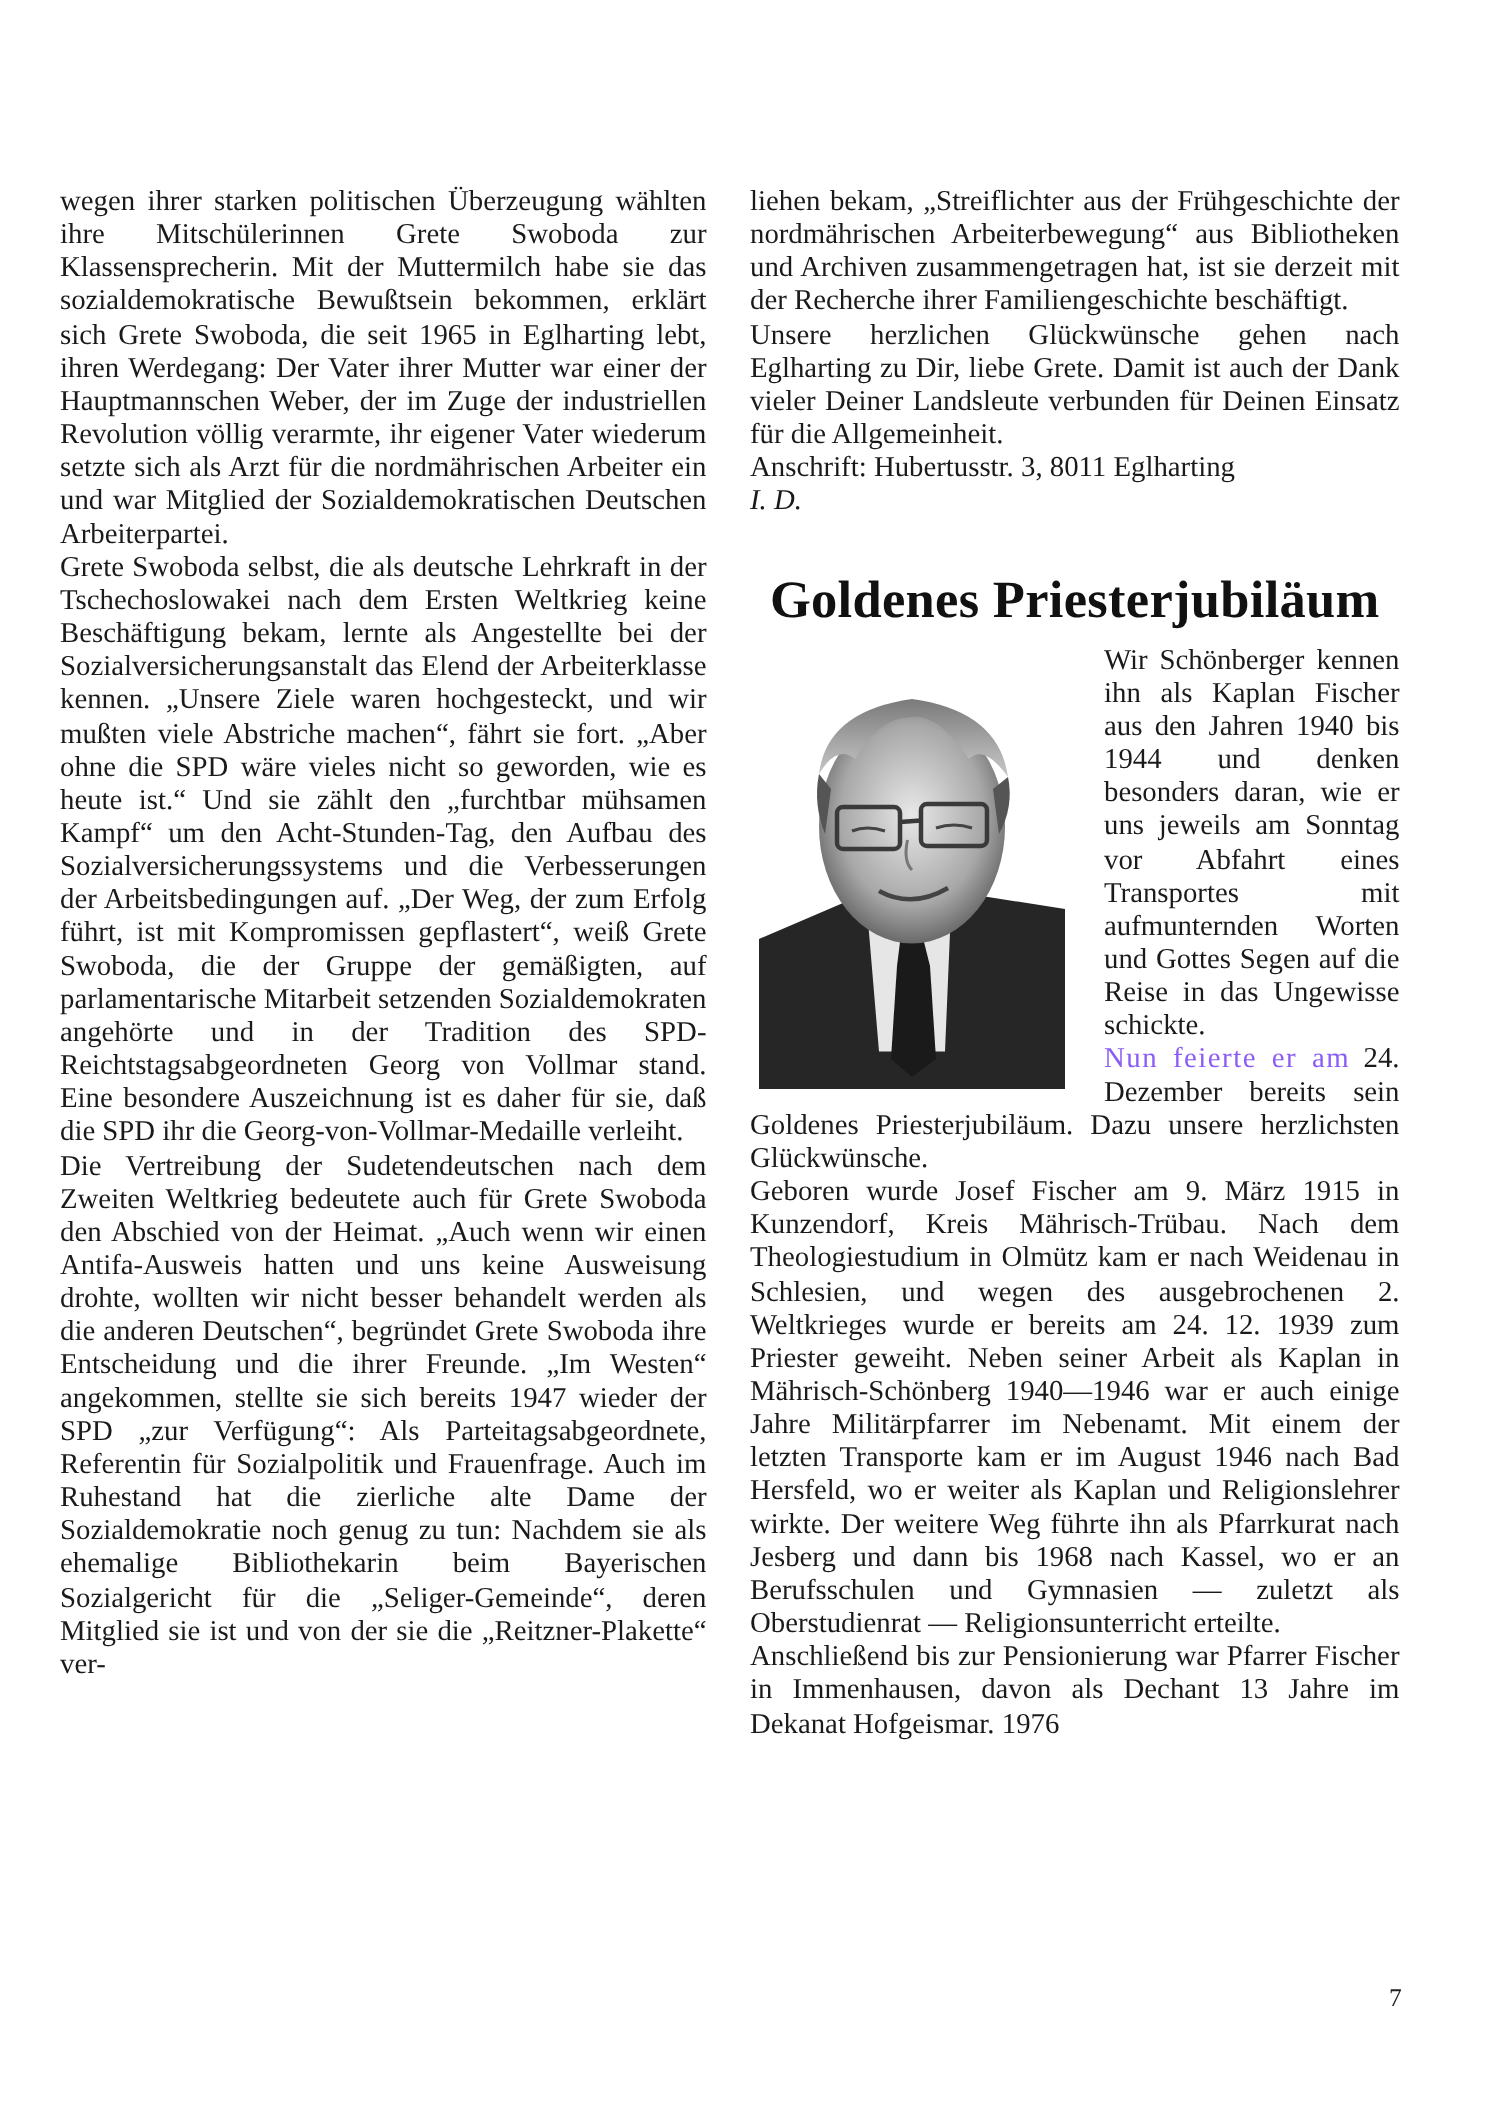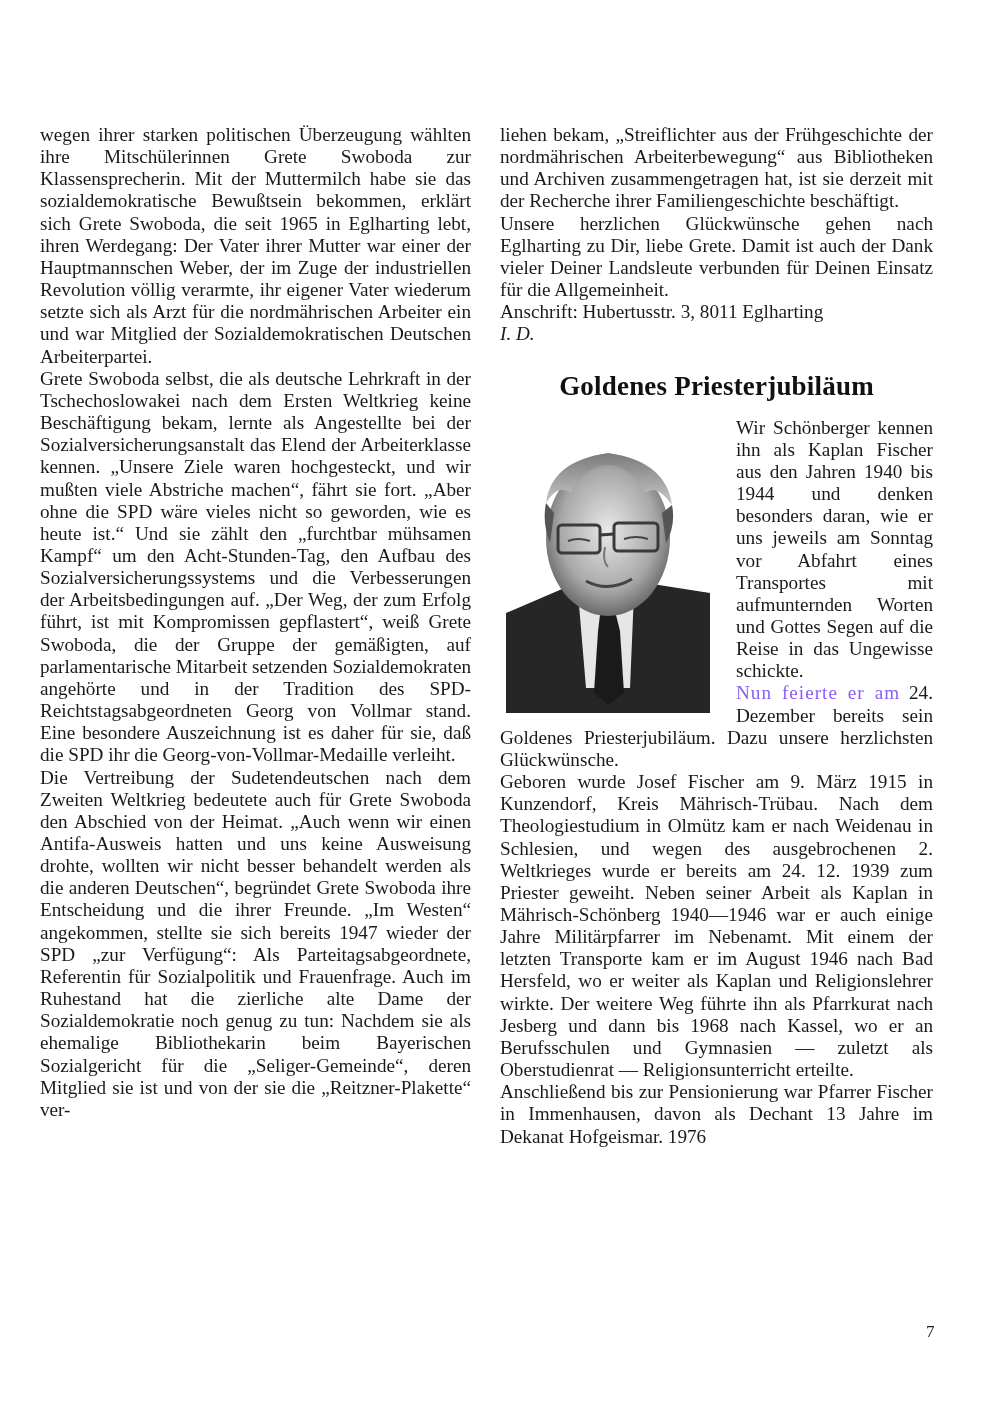--- a/index.html
+++ b/index.html
@@ -11,24 +11,24 @@
     .col {
       position: absolute; top: 124px;
       font-size: 19.2px; line-height: 22.15px;
       text-align: justify;
     }
     .col p { margin: 0; }
     #col-left { left: 40px; width: 431px; }
     #col-right { left: 500px; width: 433px; }
     .sig { text-align: left; font-style: italic; }
     .headline {
-      margin: 24px 0 14px 0;
+      margin: 37px 0 14px 0;
       text-align: center;
       font-weight: bold;
-      font-size: 27px; line-height: 33px;
+      font-size: 35px; line-height: 33px;
       letter-spacing: 0.2px;
       color: #111;
     }
     .photo-wrap {
       float: left; width: 224px; height: 300px;
       margin: 4px 12px 0 0;
       position: relative;
     }
     .photo {
       position: absolute; left: 6px; top: 22px; width: 204px; height: 270px;

